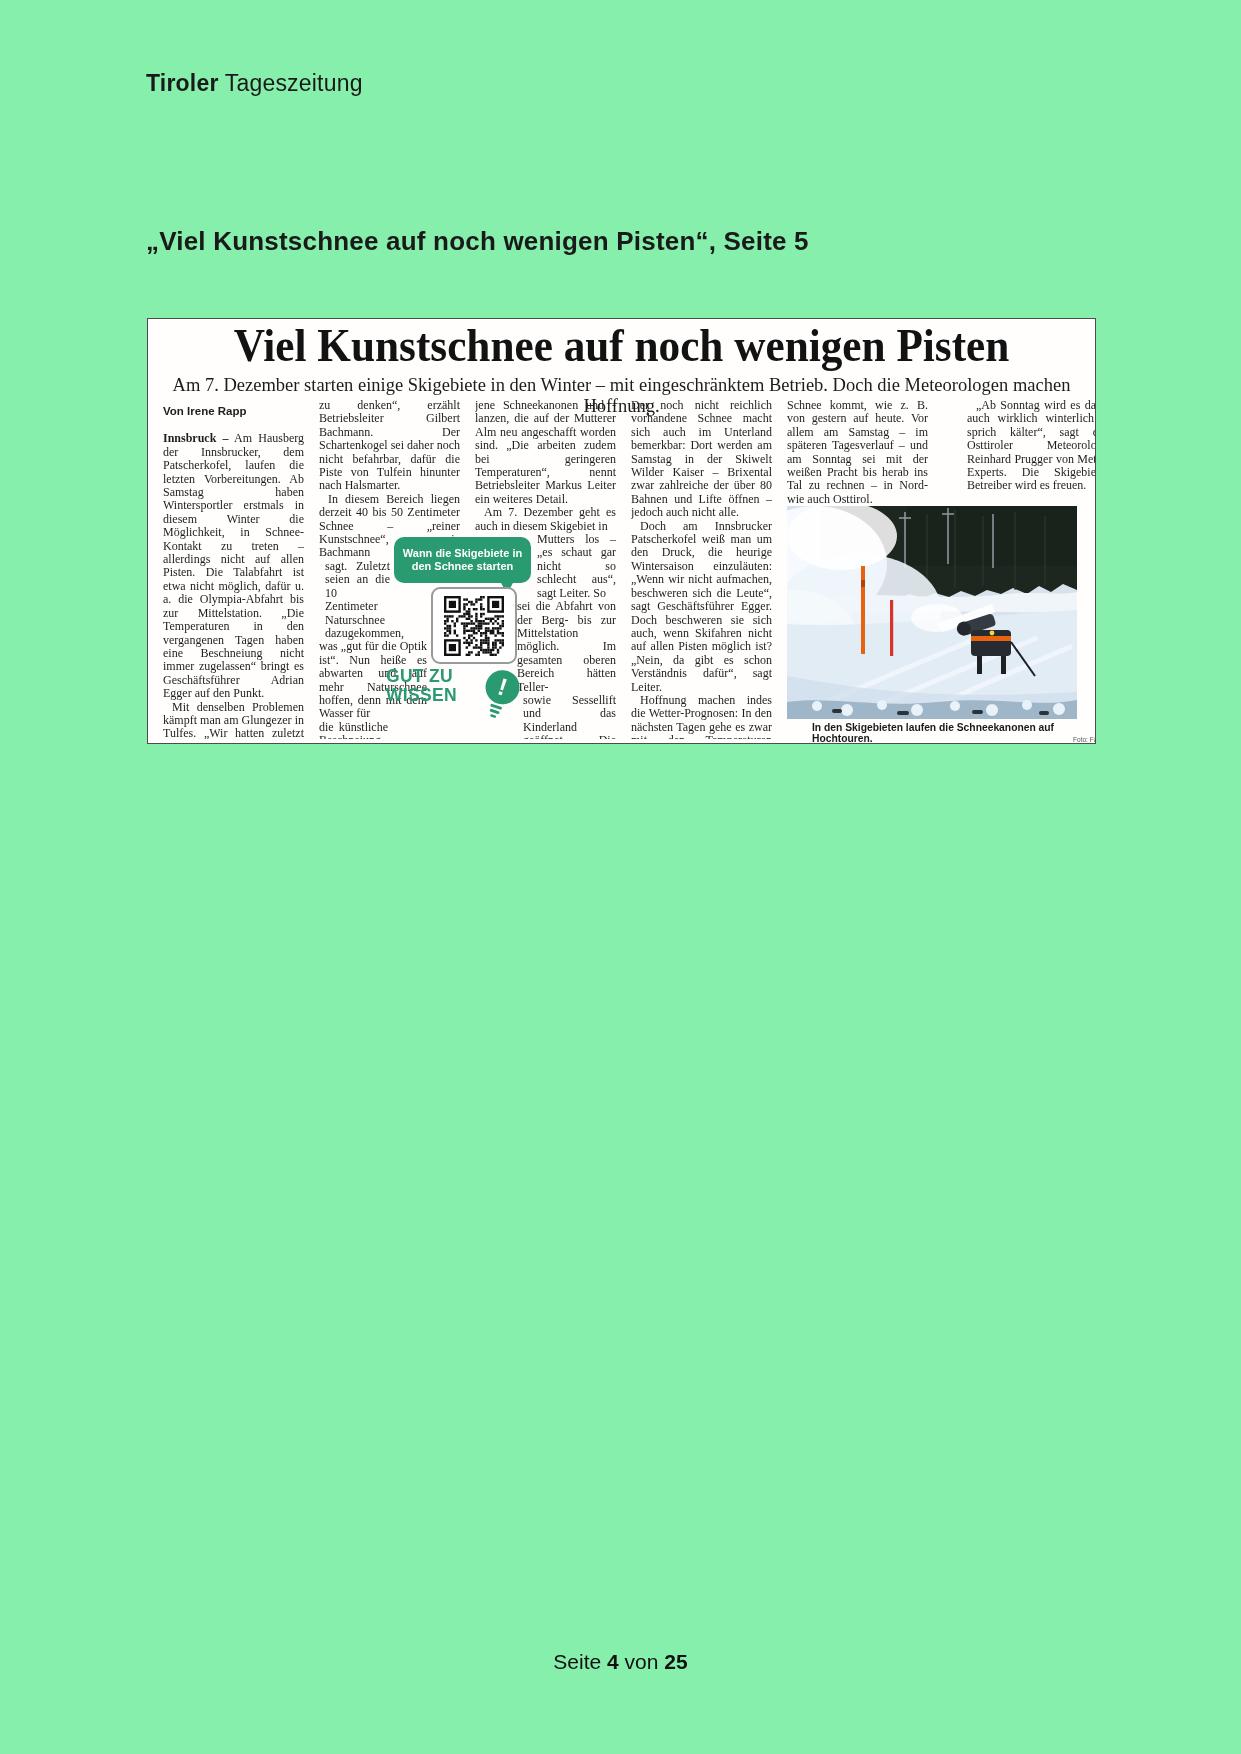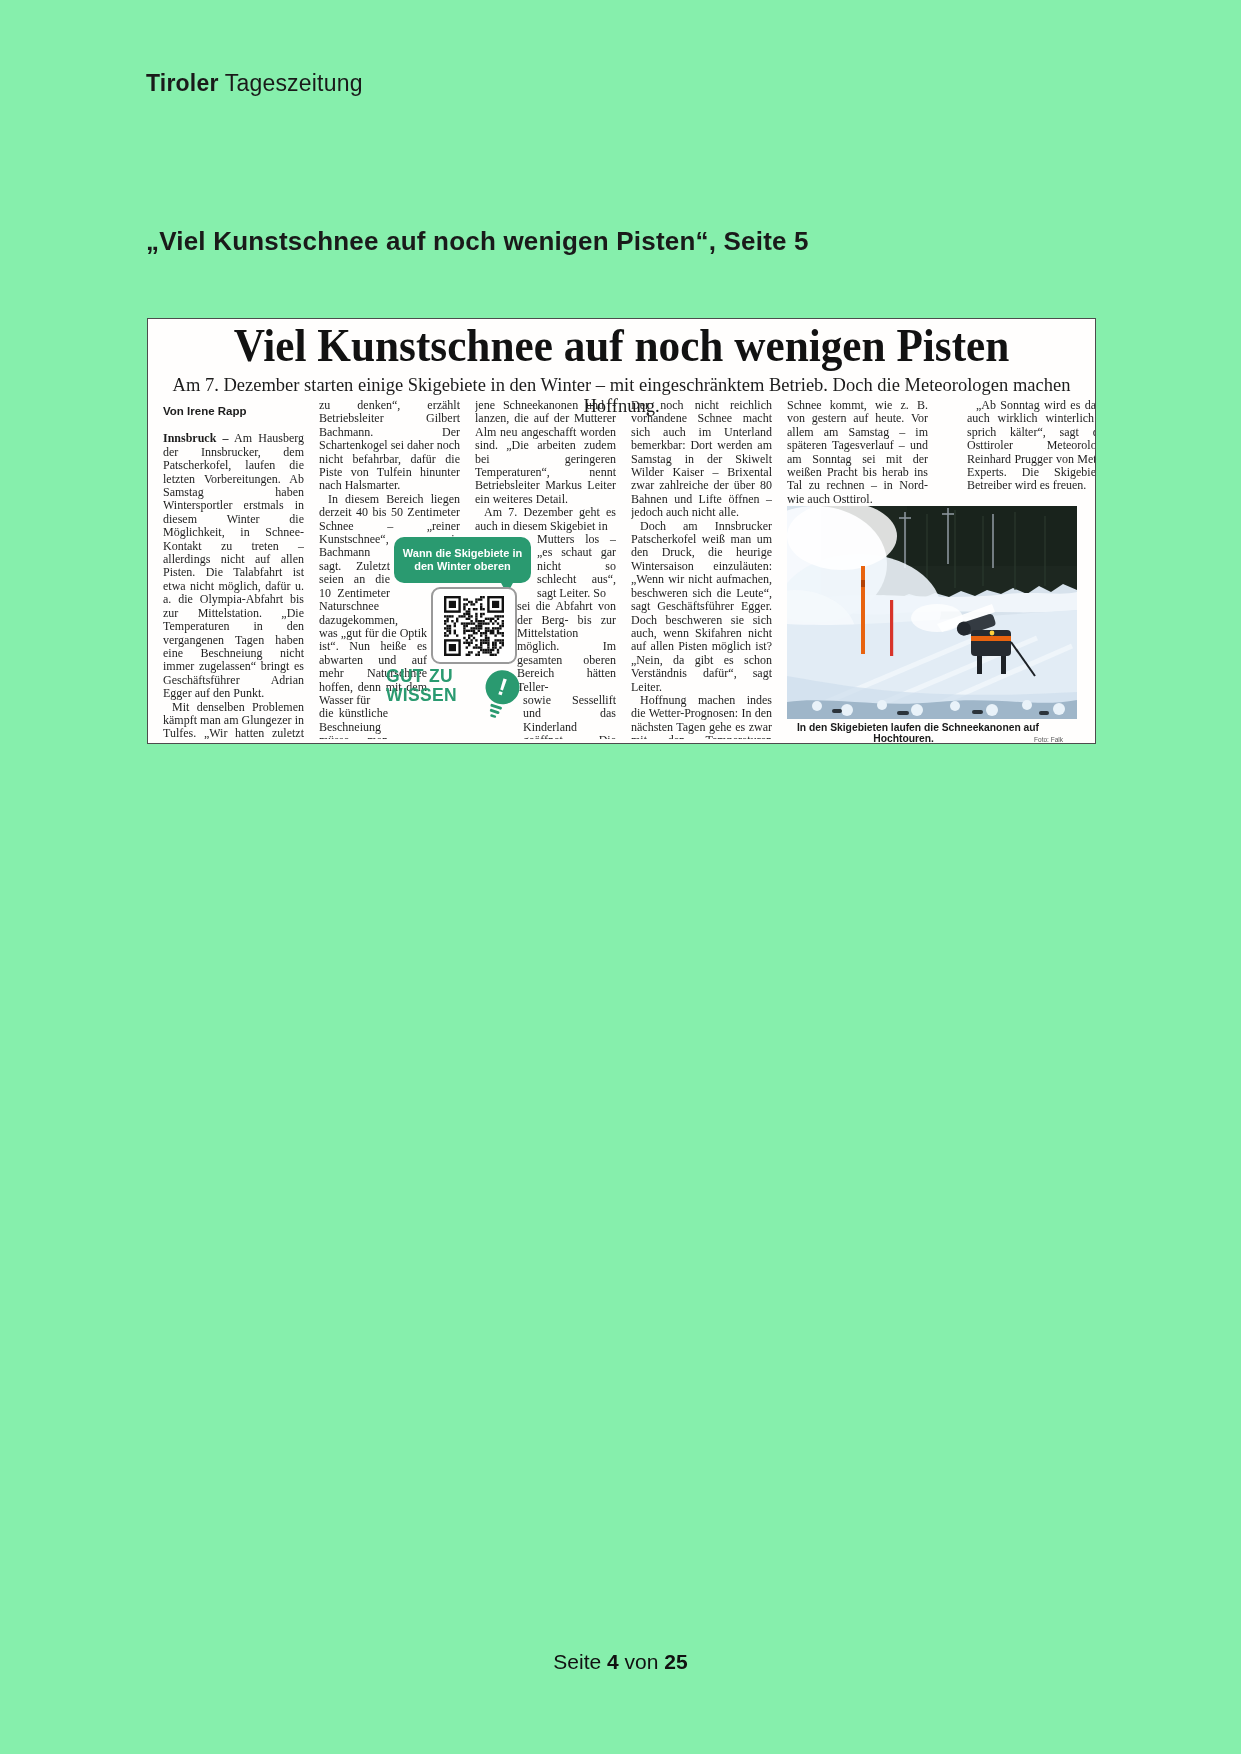--- a/index.html
+++ b/index.html
@@ -35,21 +35,21 @@
   
   .qr-box{position:absolute;left:283px;top:268px;width:82px;height:73px;background:#fff;
           border:2px solid #9a9a9a;border-radius:9px;display:flex;align-items:center;justify-content:center;}
   
   .gzw{position:absolute;left:238px;top:348px;width:120px;color:#2a9a70;font-weight:bold;
        font-size:17.5px;line-height:19px;letter-spacing:.3px;}
   .bulb{position:absolute;left:322px;top:342px;width:62px;height:62px;}
   .tturl{position:absolute;left:238px;top:424px;color:#2a9a70;font-weight:bold;font-size:13.5px;}
   
   .photo{position:absolute;left:639px;top:187px;width:290px;height:213px;overflow:hidden;background:#dfe9f3;}
-  .caption{position:absolute;left:625px;top:403px;width:290px;font-size:10.3px;font-weight:bold;color:#1a1a1a;text-align:center;}
+  .caption{position:absolute;left:664px;top:403px;width:290px;font-size:10.3px;font-weight:bold;color:#1a1a1a;}
   .credit{float:right;font-weight:normal;font-size:6.5px;color:#555;margin-top:3px;}
   
   .footer{position:absolute;left:0;top:1650px;width:100%;text-align:center;font-size:21px;color:#111;}
   .footer b{font-weight:bold;}
 </style>
 </head>
 <body>
 
 <div class="page">
 
@@ -63,21 +63,21 @@
 
     <div class="col" style="left:15px;">
       <div class="byline">Von Irene Rapp</div>
       <p class="seg"><span class="lead-bold">Innsbruck –</span><span> Am Hausberg der Innsbrucker, dem Patscherkofel, laufen die letzten Vorbereitungen. Ab Samstag haben Wintersportler erstmals in diesem Winter die Möglichkeit, in Schnee-Kontakt zu treten – allerdings nicht auf allen Pisten. Die Talabfahrt ist etwa nicht möglich, dafür u. a. die Olympia-Abfahrt bis zur Mittelstation. „Die Temperaturen in den vergangenen Tagen haben eine Beschneiung nicht immer zugelassen“ bringt es Geschäftsführer Adrian Egger auf den Punkt.</span></p>
       <p class="seg indent">Mit denselben Problemen kämpft man am Glungezer in Tulfes. „Wir hatten zuletzt auf 2300 Metern Seehöhe 6 Grad plus – eine klassische Inversions-Wetterlage. Da ist an eine Beschneiung nicht</p>
     </div>
 
     <div class="col" style="left:171px;">
       <p class="seg">zu denken“, erzählt Betriebsleiter Gilbert Bachmann. Der Schartenkogel sei daher noch nicht befahrbar, dafür die Piste von Tulfein hinunter nach Halsmarter.</p>
       <p class="seg indent">In diesem Bereich liegen derzeit 40 bis 50 Zentimeter Schnee – „reiner Kunstschnee“, wie Bachmann</p>
-      <p class="seg" style="padding-right:70px;">sagt. Zuletzt seien an die 10 Zentimeter Naturschnee dazugekommen,</p>
+      <p class="seg" style="padding-right:70px;margin-left:6px;">sagt. Zuletzt seien an die 10 Zentimeter Naturschnee dazugekommen,</p>
       <p class="seg" style="padding-right:33px;">was „gut für die Optik ist“. Nun heiße es abwarten und auf mehr Naturschnee hoffen, denn mit dem Wasser für</p>
       <p class="seg" style="padding-right:72px;">die künstliche Beschneiung müsse man haushalten.</p>
 
     </div>
 
     <div class="col" style="left:327px;">
       <p class="seg">jene Schneekanonen und -lanzen, die auf der Mutterer Alm neu angeschafft worden sind. „Die arbeiten zudem bei geringeren Temperaturen“, nennt Betriebsleiter Markus Leiter ein weiteres Detail.</p>
       <p class="seg indent">Am 7. Dezember geht es auch in diesem Skigebiet in</p>
       <p class="seg" style="padding-left:62px;">Mutters los – „es schaut gar nicht so schlecht aus“, sagt Leiter. So</p>
       <p class="seg" style="padding-left:42px;">sei die Abfahrt von der Berg- bis zur Mittelstation möglich. Im gesamten oberen Bereich hätten Teller-</p>
@@ -92,21 +92,21 @@
     </div>
 
     <div class="col" style="left:639px;height:110px;">
       <p class="seg">Schnee kommt, wie z. B. von gestern auf heute. Vor allem am Samstag – im späteren Tagesverlauf – und am Sonntag sei mit der weißen Pracht bis herab ins Tal zu rechnen – in Nord- wie auch Osttirol.</p>
     </div>
 
     <div class="col" style="left:819px;height:110px;">
       <p class="seg indent">„Ab Sonntag wird es dann auch wirklich winterlich – sprich kälter“, sagt der Osttiroler Meteorologe Reinhard Prugger von Meteo Experts. Die Skigebiets-Betreiber wird es freuen.</p>
     </div>
 
-    <div class="banner">Wann die Skigebiete in den Winter oberen</div>
+    <div class="banner">Wann die Skigebiete in den Schnee starten</div>
     <div class="banner-tail"></div>
 
     <div class="qr-box">
       <svg id="qr-svg" width="66" height="60" viewBox="0 0 25 25">
           <g fill="#111">
             <rect x="15" y="0" width="1" height="1"></rect>
             <rect x="16" y="0" width="1" height="1"></rect>
             <rect x="8" y="1" width="1" height="1"></rect>
             <rect x="9" y="1" width="1" height="1"></rect>
             <rect x="13" y="1" width="1" height="1"></rect>

